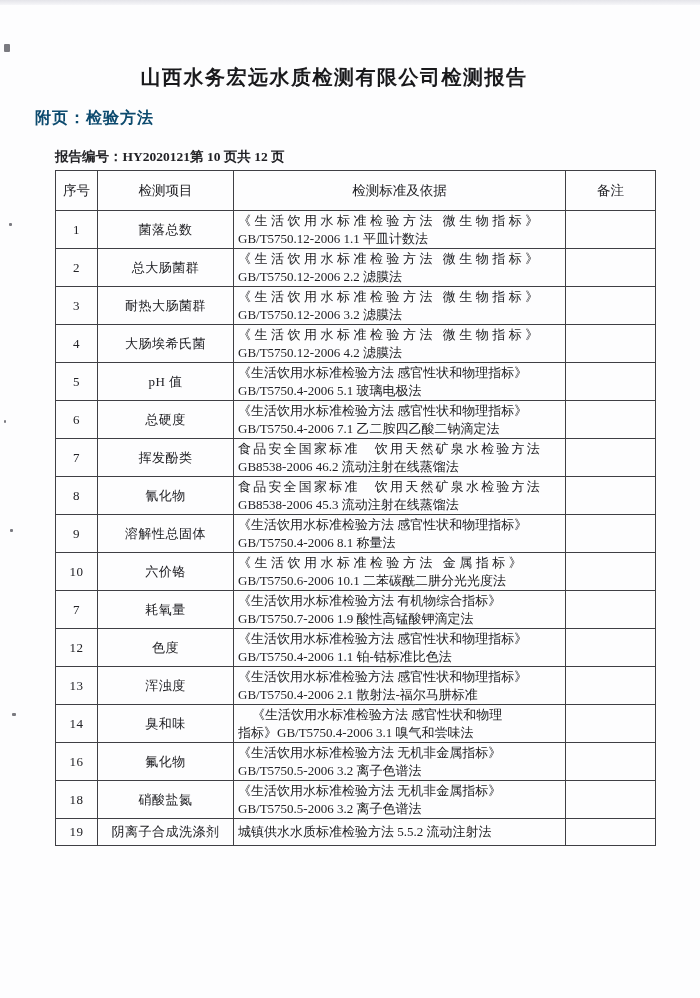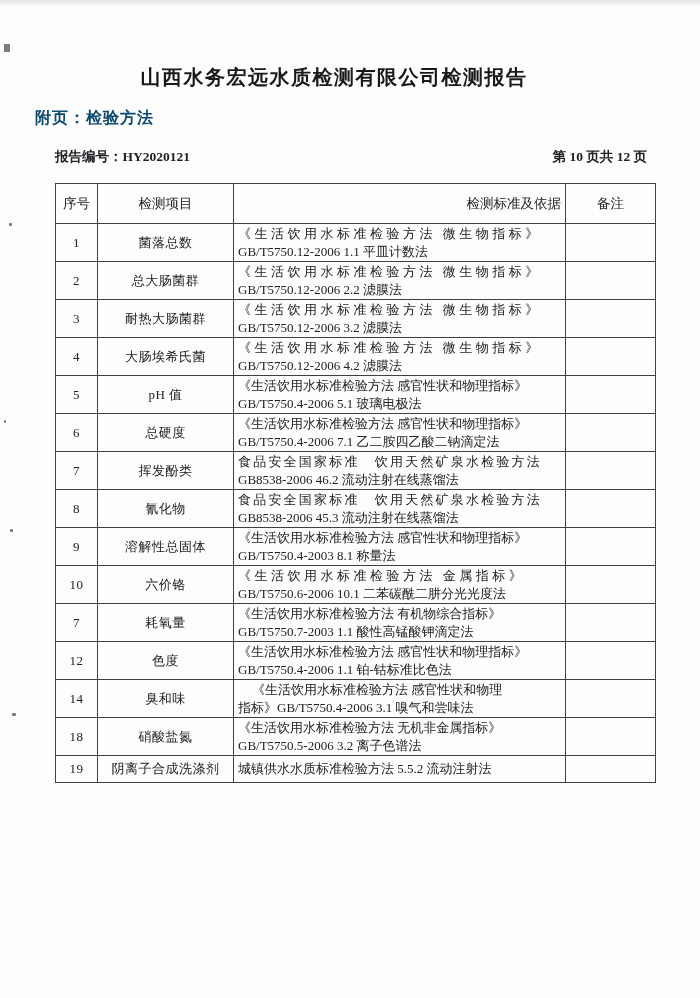--- a/index.html
+++ b/index.html
@@ -26,43 +26,43 @@
     font-family:"Liberation Sans","DejaVu Sans",sans-serif;
     font-weight:700;font-size:20px;letter-spacing:1.5px;color:#19191c;
   }
   .appendix{
     position:absolute;left:35px;top:108px;
     font-family:"Liberation Sans","DejaVu Sans",sans-serif;
     font-weight:700;font-size:16px;letter-spacing:1px;color:#0c4a6e;
   }
   .report-line{
     position:absolute;left:55px;top:148px;width:592px;
-    display:flex;justify-content:space-between;align-items:baseline;
+    display:flex;align-items:baseline;
     font-size:13.5px;font-weight:600;color:#222226;
   }
   table.methods{
-    position:absolute;left:55px;top:183px;
+    position:absolute;left:55px;top:170px;
     width:600px;border-collapse:collapse;table-layout:fixed;
     font-size:13px;color:#222226;
   }
   table.methods th, table.methods td{
     border:1px solid #3f3f44;
     padding:0 4px;
     vertical-align:middle;
     overflow:hidden;
   }
   col.w-no{width:42px;}
   col.w-item{width:136px;}
   col.w-std{width:332px;}
   col.w-remark{width:90px;}
   tr.hdr{height:40px;}
   tr.row{height:38px;}
   tr.row.single{height:27px;}
   th{font-weight:400;font-size:13.5px;}
-  th.h-std{text-align:right;padding-left:8px;}
+  th.h-std{text-align:center;padding-left:8px;}
   td.c-no,td.c-item{text-align:center;letter-spacing:0.5px;}
   td.c-std{padding-left:7px;padding-right:3px;margin-left:44px;}
   .std-line{line-height:17.5px;white-space:nowrap;}
   td.c-std.spaced .std-line:first-child{letter-spacing:3.5px;}
   td.c-std.spaced2 .std-line:first-child{letter-spacing:2.2px;}
   td.c-std.indent .std-line:first-child{padding-left:14px;}
 </style>
 </head>
 <body>
 
@@ -177,67 +177,85 @@
             <div class="std-line">GB8538-2006   45.3 流动注射在线蒸馏法</div>
           </td>
     <td class="c-remark"></td>
   </tr>
 
   <tr class="row">
     <td class="c-no">9</td>
     <td class="c-item">溶解性总固体</td>
     <td class="c-std">
             <div class="std-line">《生活饮用水标准检验方法 感官性状和物理指标》</div>
-            <div class="std-line">GB/T5750.4-2003  8.1 称量法</div>
+            <div class="std-line">GB/T5750.4-2006  8.1 称量法</div>
           </td>
     <td class="c-remark"></td>
   </tr>
 
   <tr class="row">
     <td class="c-no">10</td>
     <td class="c-item">六价铬</td>
     <td class="c-std spaced">
             <div class="std-line">《生活饮用水标准检验方法 金属指标》</div>
             <div class="std-line">GB/T5750.6-2006  10.1 二苯碳酰二肼分光光度法</div>
           </td>
     <td class="c-remark"></td>
   </tr>
 
   <tr class="row">
     <td class="c-no">7</td>
     <td class="c-item">耗氧量</td>
     <td class="c-std">
             <div class="std-line">《生活饮用水标准检验方法 有机物综合指标》</div>
-            <div class="std-line">GB/T5750.7-2003  1.1 酸性高锰酸钾滴定法</div>
+            <div class="std-line">GB/T5750.7-2006  1.9 酸性高锰酸钾滴定法</div>
           </td>
     <td class="c-remark"></td>
   </tr>
 
   <tr class="row">
     <td class="c-no">12</td>
     <td class="c-item">色度</td>
     <td class="c-std">
             <div class="std-line">《生活饮用水标准检验方法 感官性状和物理指标》</div>
             <div class="std-line">GB/T5750.4-2006  1.1 铂-钴标准比色法</div>
           </td>
     <td class="c-remark"></td>
   </tr>
 
+  <tr class="row">
+    <td class="c-no">13</td>
+    <td class="c-item">浑浊度</td>
+    <td class="c-std">
+            <div class="std-line">《生活饮用水标准检验方法 感官性状和物理指标》</div>
+            <div class="std-line">GB/T5750.4-2006  2.1 散射法-福尔马肼标准</div>
+          </td>
+    <td class="c-remark"></td>
+  </tr>
 
   <tr class="row">
     <td class="c-no">14</td>
     <td class="c-item">臭和味</td>
     <td class="c-std indent">
             <div class="std-line">《生活饮用水标准检验方法 感官性状和物理</div>
             <div class="std-line">指标》GB/T5750.4-2006 3.1 嗅气和尝味法</div>
           </td>
     <td class="c-remark"></td>
   </tr>
 
 
+  <tr class="row">
+    <td class="c-no">16</td>
+    <td class="c-item">氟化物</td>
+    <td class="c-std">
+            <div class="std-line">《生活饮用水标准检验方法 无机非金属指标》</div>
+            <div class="std-line">GB/T5750.5-2006  3.2 离子色谱法</div>
+          </td>
+    <td class="c-remark"></td>
+  </tr>
 
 
   <tr class="row">
     <td class="c-no">18</td>
     <td class="c-item">硝酸盐氮</td>
     <td class="c-std">
             <div class="std-line">《生活饮用水标准检验方法 无机非金属指标》</div>
             <div class="std-line">GB/T5750.5-2006  3.2 离子色谱法</div>
           </td>
     <td class="c-remark"></td>

